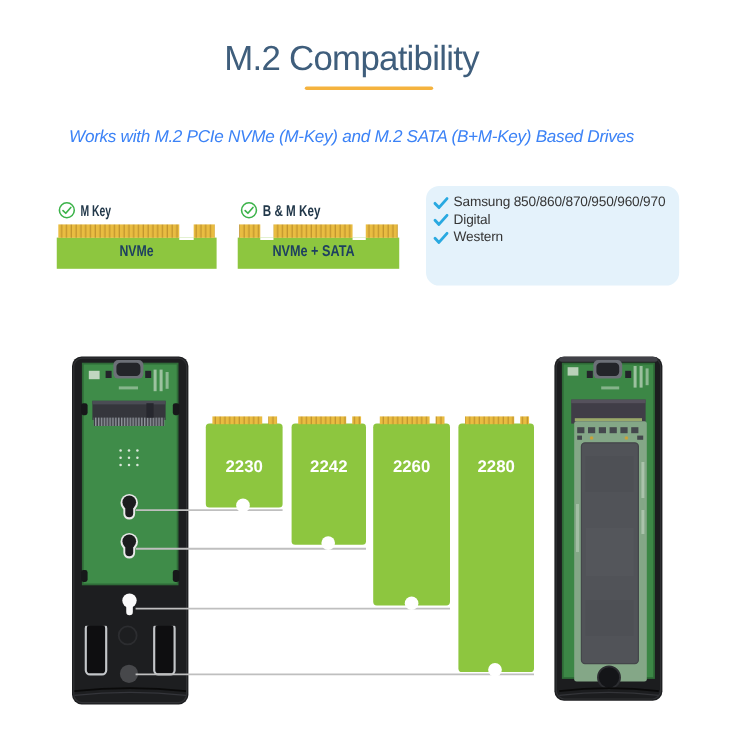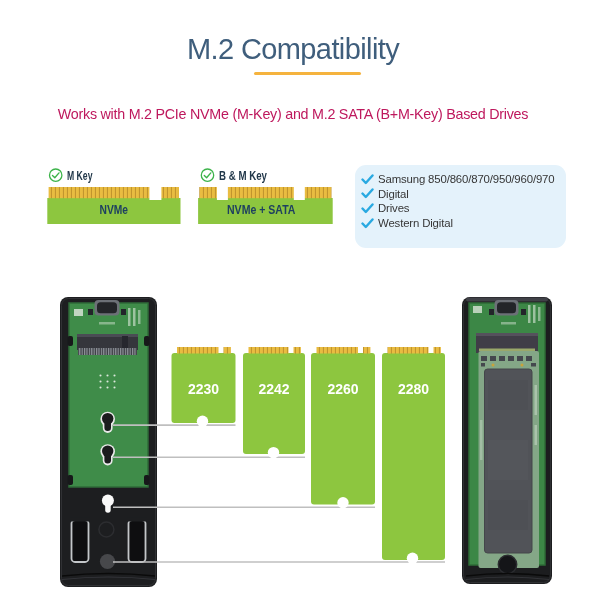--- a/index.html
+++ b/index.html
@@ -3,22 +3,22 @@
 <meta charset="utf-8">
 <style>
   html,body{margin:0;padding:0;background:#fff;}
   #page{position:relative;width:586px;height:614px;background:#fff;overflow:hidden;
         font-family:"Liberation Sans",sans-serif;}
   .title{position:absolute;left:0;right:0;top:33px;text-align:center;
          font-size:29px;color:#3f5e7c;letter-spacing:-0.6px;}
   .rule{position:absolute;left:254px;top:71.5px;width:107px;height:3px;
         background:#f5b33e;border-radius:2px;}
   .subtitle{position:absolute;left:0;right:0;top:106px;text-align:center;
-        font-size:14.3px;color:#be185d;letter-spacing:-0.25px;}
-  .bluebox{position:absolute;left:355px;top:165px;width:211px;height:83px;
+        font-size:14.3px;color:#3b82f6;letter-spacing:-0.25px;font-style:italic;}
+  .bluebox{position:absolute;left:355px;top:155px;width:211px;height:83px;
         background:#e4f2fb;border-radius:11px;padding:7px 0 0 6px;box-sizing:border-box;}
   .row{height:14.6px;display:flex;align-items:center;}
   .row svg{flex:0 0 13px;margin-right:4px;}
   .row span{font-size:11.4px;color:#363636;letter-spacing:-0.15px;white-space:nowrap;}
 </style>
 </head>
 <body>
 <div id="page">
   <div class="title">M.2 Compatibility</div>
   <div class="rule"></div>
@@ -34,27 +34,21 @@
     <div class="row">
         <svg width="13" height="11" viewBox="0 0 13 11">
           <path d="M1.5 5.5 L4.8 9 L11.5 1.5" fill="none" stroke="#29a9e1" stroke-width="2.4" stroke-linecap="round" stroke-linejoin="round"></path>
         </svg>
         <span>Digital</span>
       </div>
     <div class="row">
         <svg width="13" height="11" viewBox="0 0 13 11">
           <path d="M1.5 5.5 L4.8 9 L11.5 1.5" fill="none" stroke="#29a9e1" stroke-width="2.4" stroke-linecap="round" stroke-linejoin="round"></path>
         </svg>
-        <span>Drives</span>
-      </div>
-    <div class="row">
-        <svg width="13" height="11" viewBox="0 0 13 11">
-          <path d="M1.5 5.5 L4.8 9 L11.5 1.5" fill="none" stroke="#29a9e1" stroke-width="2.4" stroke-linecap="round" stroke-linejoin="round"></path>
-        </svg>
-        <span>Western Digital</span>
+        <span>Western</span>
       </div>
   </div>
 
   <svg id="art" width="614" height="614" viewBox="0 0 614 614" style="position:absolute;left:0;top:0;">
     <defs>
       <pattern id="au" width="4" height="12" patternUnits="userSpaceOnUse">
         <rect width="4" height="12" fill="#e9bc41"></rect>
         <rect x="2.9" width="1.1" height="12" fill="#c2952e"></rect>
       </pattern>
       <pattern id="pins" width="2.4" height="7" patternUnits="userSpaceOnUse">

